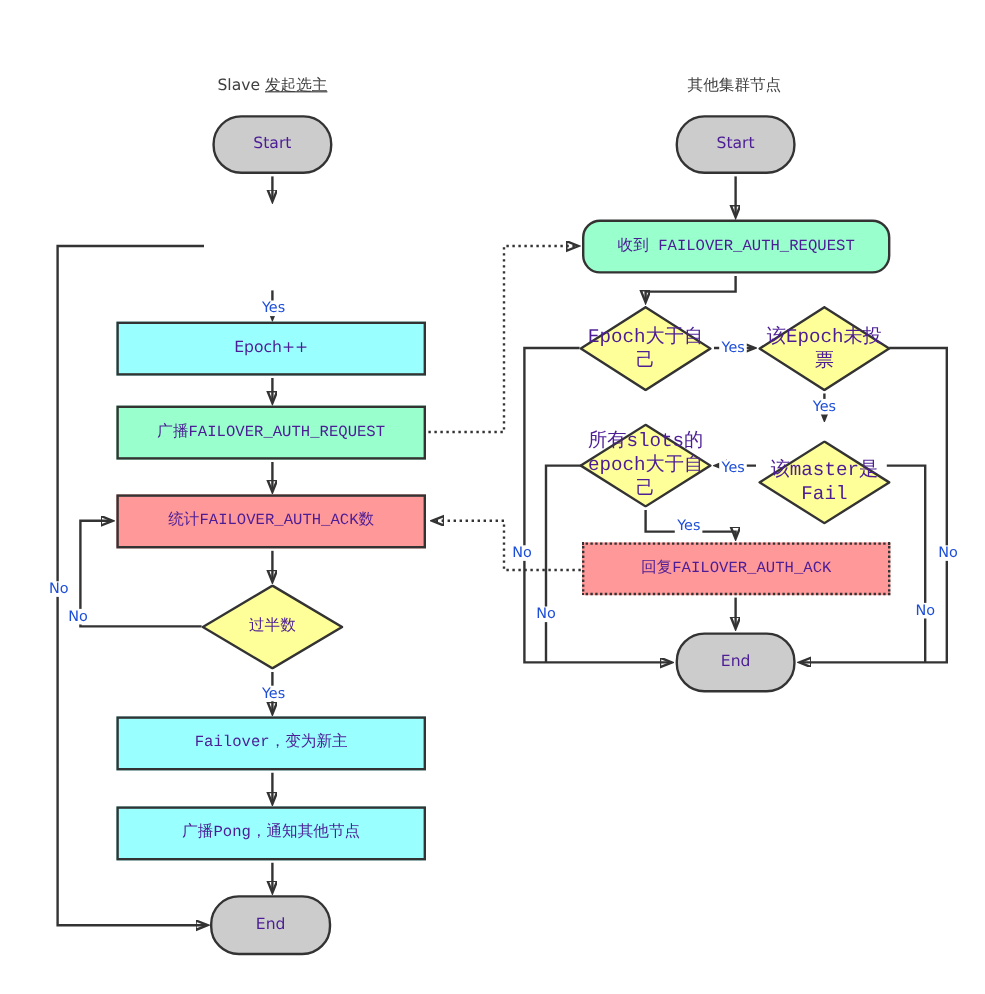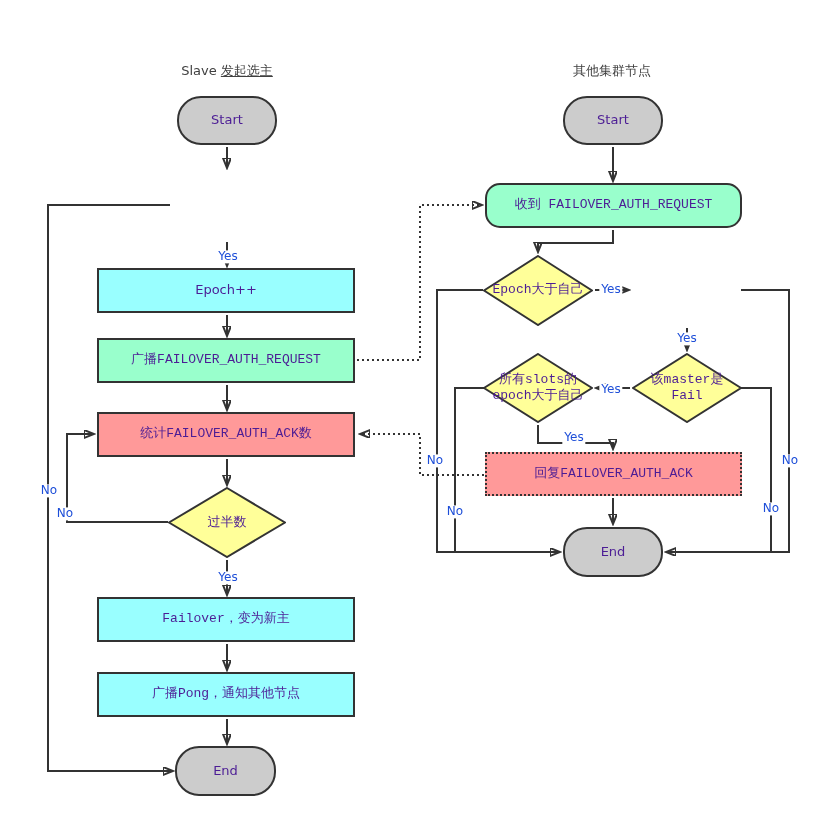--- a/index.html
+++ b/index.html
@@ -13,21 +13,21 @@
   .rect{border:2px solid #333;}
   .mono{font-family:"Liberation Mono", monospace;}
   .sans{font-family:"DejaVu Sans", sans-serif;}
   .terminal{background:#cccccc;border:2px solid #333;border-radius:24px;}
   .cyan{background:#99ffff;}
   .green{background:#99ffcc;}
   .red{background:#ff9999;}
   .dotted-border{border:2px dotted #333;}
   .diamond{background:transparent;border:none;}
   .diamond svg{position:absolute;left:0;top:0;width:100%;height:100%;}
-  .diamond .dlabel{position:relative;z-index:2;white-space:pre-line;font-size:13px;}
+  .diamond .dlabel{position:relative;z-index:2;white-space:pre-line;font-size:16px;}
   .lane-title{position:absolute;text-align:center;font-size:13px;color:#404040;}
   .lane-title .ul{text-decoration:underline;}
   .elabel{position:absolute;transform:translate(-50%,-50%);font-size:12px;color:#1d4ed8;
           background:#fff;padding:0 2px;line-height:1.1;z-index:3;font-family:"DejaVu Sans", sans-serif;}
 </style>
 </head>
 <body>
 
 <div class="canvas">
 
@@ -116,30 +116,36 @@
     <span>收到 FAILOVER_AUTH_REQUEST</span>
   </div>
 
   <div class="node diamond" style="left:483px;top:255px;width:110px;height:71px;">
     <svg viewBox="0 0 110 71" preserveAspectRatio="none">
       <polygon points="55,1 109,35.5 55,70 1,35.5" fill="#ffff99" stroke="#333" stroke-width="2"></polygon>
     </svg>
     <span class="dlabel mono">Epoch大于自己</span>
   </div>
 
+  <div class="node diamond" style="left:632px;top:255px;width:110px;height:71px;">
+    <svg viewBox="0 0 110 71" preserveAspectRatio="none">
+      <polygon points="55,1 109,35.5 55,70 1,35.5" fill="#ffff99" stroke="#333" stroke-width="2"></polygon>
+    </svg>
+    <span class="dlabel mono">该Epoch未投票</span>
+  </div>
 
   <div class="node diamond" style="left:483px;top:353px;width:110px;height:70px;">
     <svg viewBox="0 0 110 70" preserveAspectRatio="none">
       <polygon points="55,1 109,35 55,69 1,35" fill="#ffff99" stroke="#333" stroke-width="2"></polygon>
     </svg>
     <span class="dlabel mono">所有slots的
 epoch大于自己</span>
   </div>
 
-  <div class="node diamond" style="left:632px;top:353px;width:110px;height:70px;">
+  <div class="node diamond" style="left:632px;top:367px;width:110px;height:70px;">
     <svg viewBox="0 0 110 70" preserveAspectRatio="none">
       <polygon points="55,1 109,35 55,69 1,35" fill="#ffff99" stroke="#333" stroke-width="2"></polygon>
     </svg>
     <span class="dlabel mono">该master是
 Fail</span>
   </div>
 
   <div class="node red mono dotted-border" style="left:485px;top:452px;width:257px;height:44px;">
     <span>回复FAILOVER_AUTH_ACK</span>
   </div>

